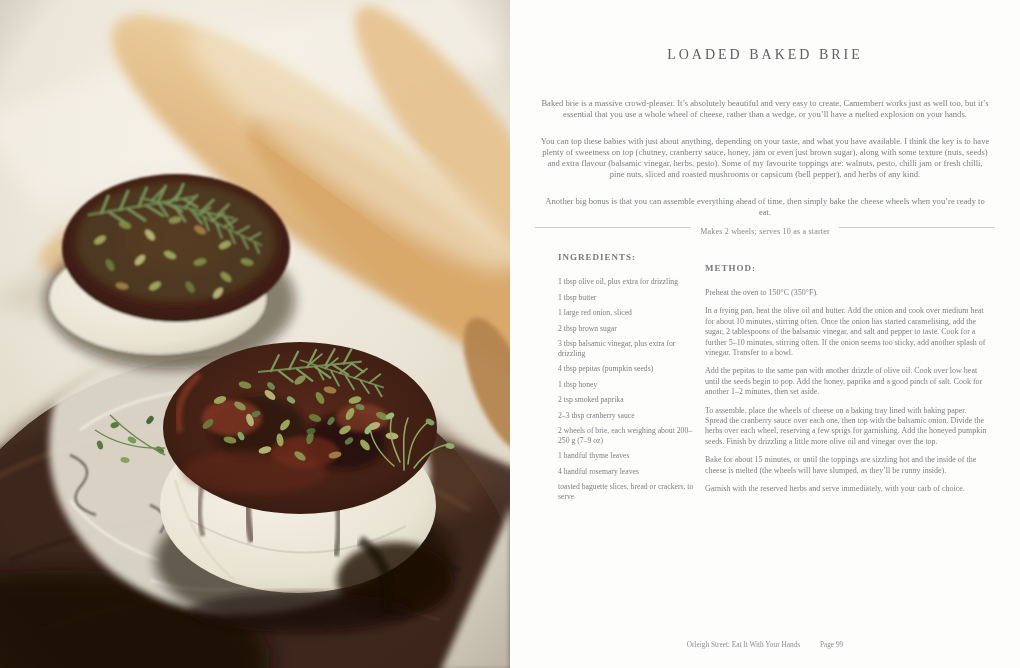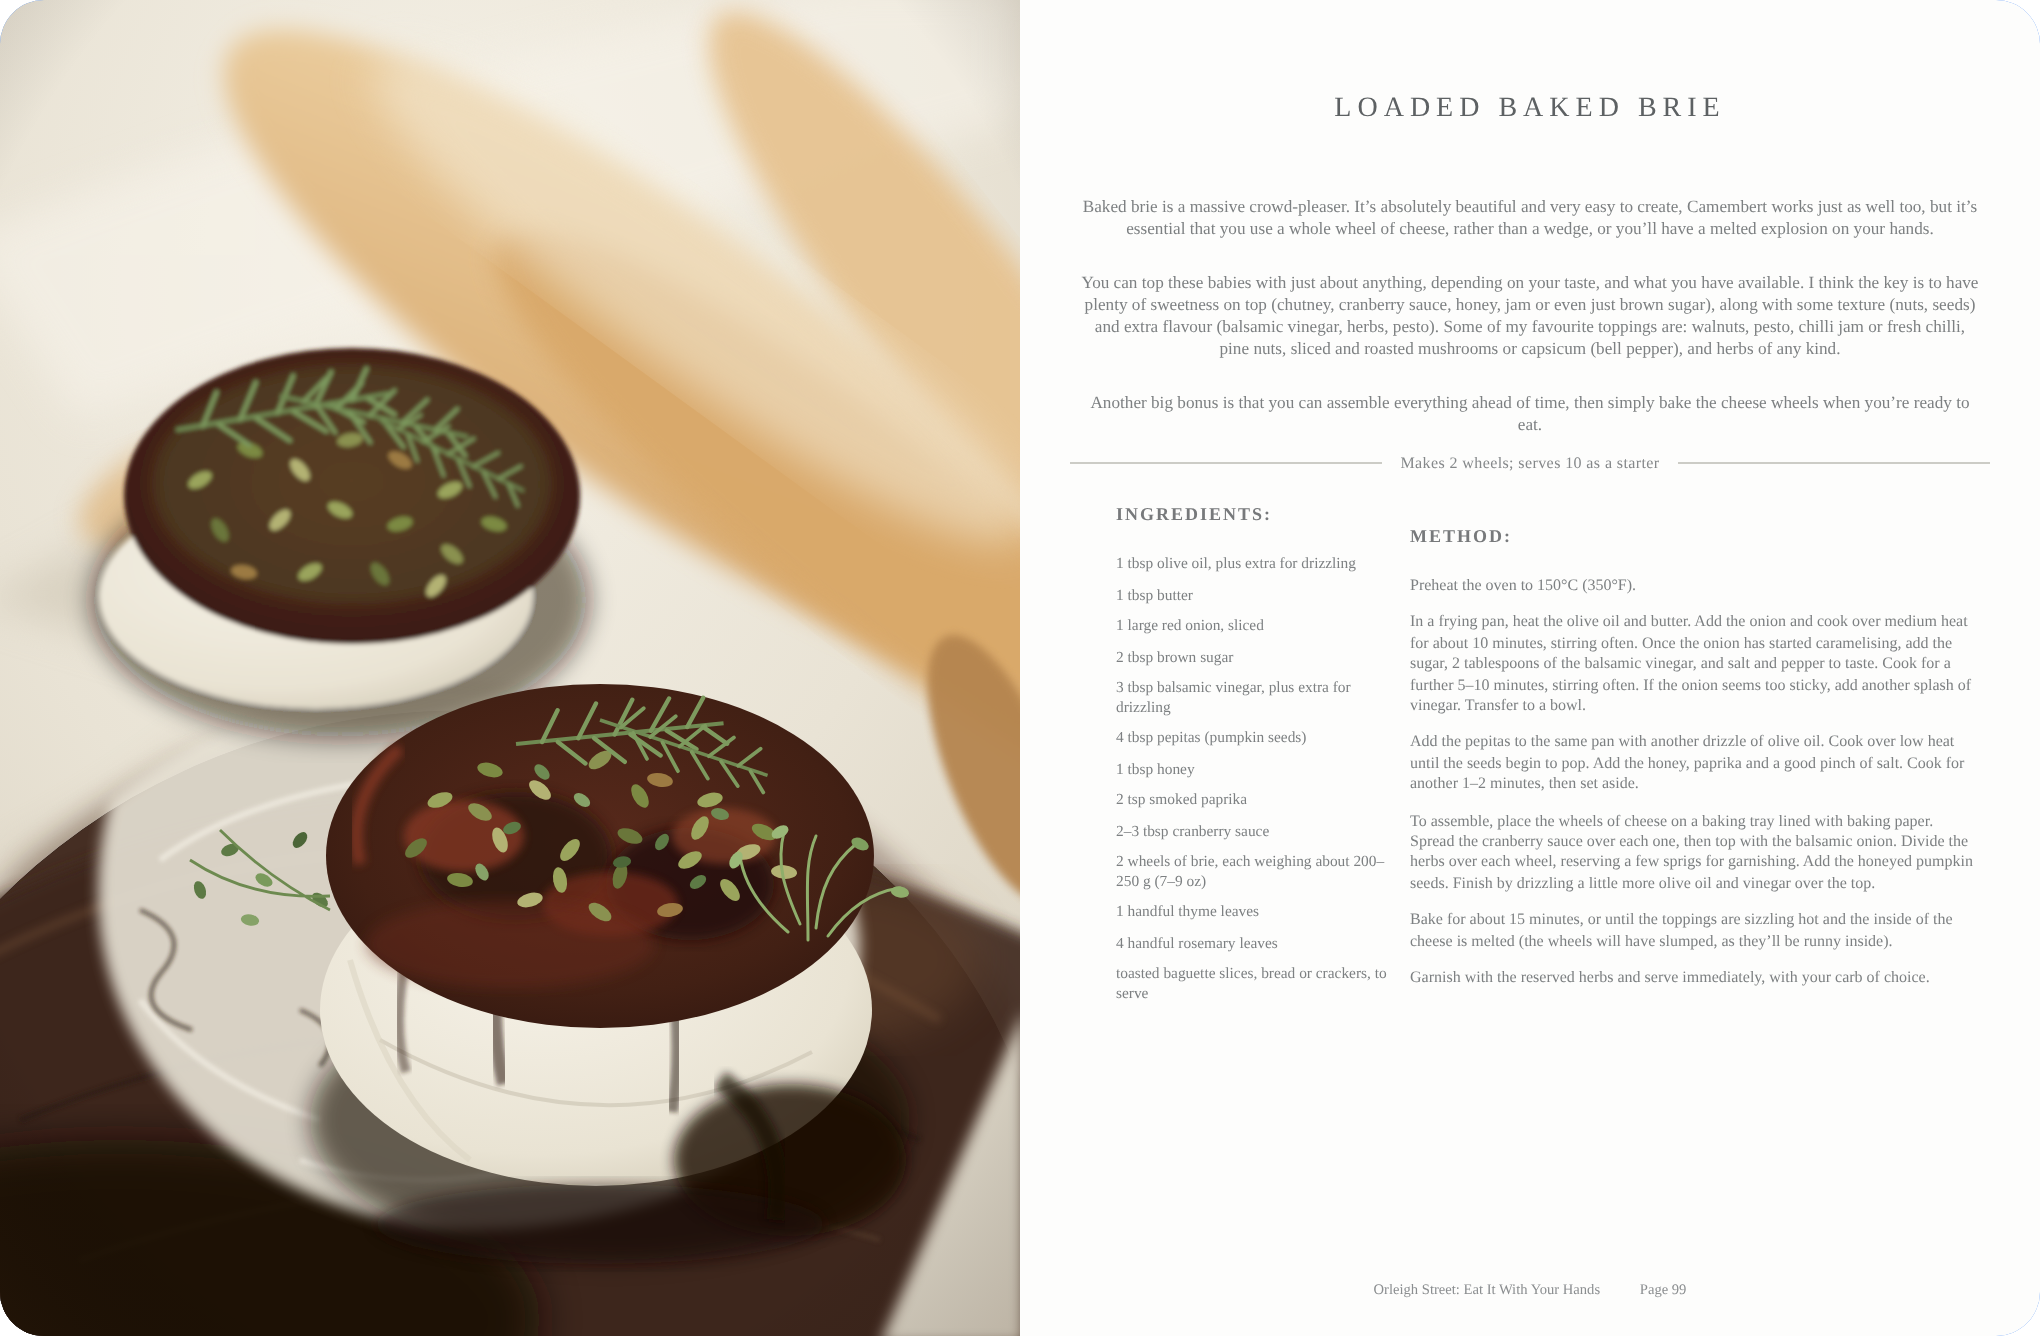--- a/index.html
+++ b/index.html
@@ -1,27 +1,27 @@
 <!DOCTYPE html>
 <html><head>
 <meta charset="utf-8">
 <style>
   html,body{margin:0;padding:0;background:#ffffff;}
   .spread{position:relative;width:1020px;height:668px;overflow:hidden;background:#3b82f6;
-          font-family:"Liberation Serif","DejaVu Serif",serif;border-radius:22px;}
+          font-family:"Liberation Serif","DejaVu Serif",serif;}
   
   .page-left{position:absolute;left:0;top:0;width:510px;height:668px;overflow:hidden;}
   .page-left svg{display:block;}
   
   .page-right{position:absolute;left:510px;top:0;width:510px;height:668px;background:#fdfdfc;color:#7b7e80;}
   .recipe-title{position:absolute;top:47px;left:0;right:0;margin:0;text-align:center;
       font-size:14px;font-weight:400;letter-spacing:3px;color:#5d6163;}
   .intro{position:absolute;top:82px;left:30px;width:450px;text-align:center;}
   .intro p{margin:16px 0 7px;font-size:8.6px;line-height:11px;color:#7d8082;}
-  .yield-row{position:absolute;top:227px;left:25px;width:460px;display:flex;align-items:center;gap:9px;}
+  .yield-row{position:absolute;top:227px;left:25px;width:460px;display:flex;gap:9px;}
   .yield-rule{flex:1;height:0;border-top:1px solid #ccccc6;}
   .yield-text{font-size:8px;color:#85888a;white-space:nowrap;letter-spacing:.2px;}
   .col-heading{margin:0 0 15px;font-size:9px;font-weight:700;letter-spacing:1px;color:#77797b;}
   .col-ingredients{position:absolute;left:48px;top:252px;width:136px;}
   .ingredient{font-size:7.7px;line-height:9.5px;margin-bottom:6px;color:#7d8082;}
   .col-method{position:absolute;left:195px;top:252px;width:284px;margin-top:11px;}
   .method-step{margin:0 0 8px;font-size:8px;line-height:10.4px;color:#7d8082;}
   .page-footer{position:absolute;left:0;right:0;bottom:19px;text-align:center;font-size:7.3px;color:#8b8e90;}
   .page-footer span{margin:0 9px;text-align:right;}
 </style>

